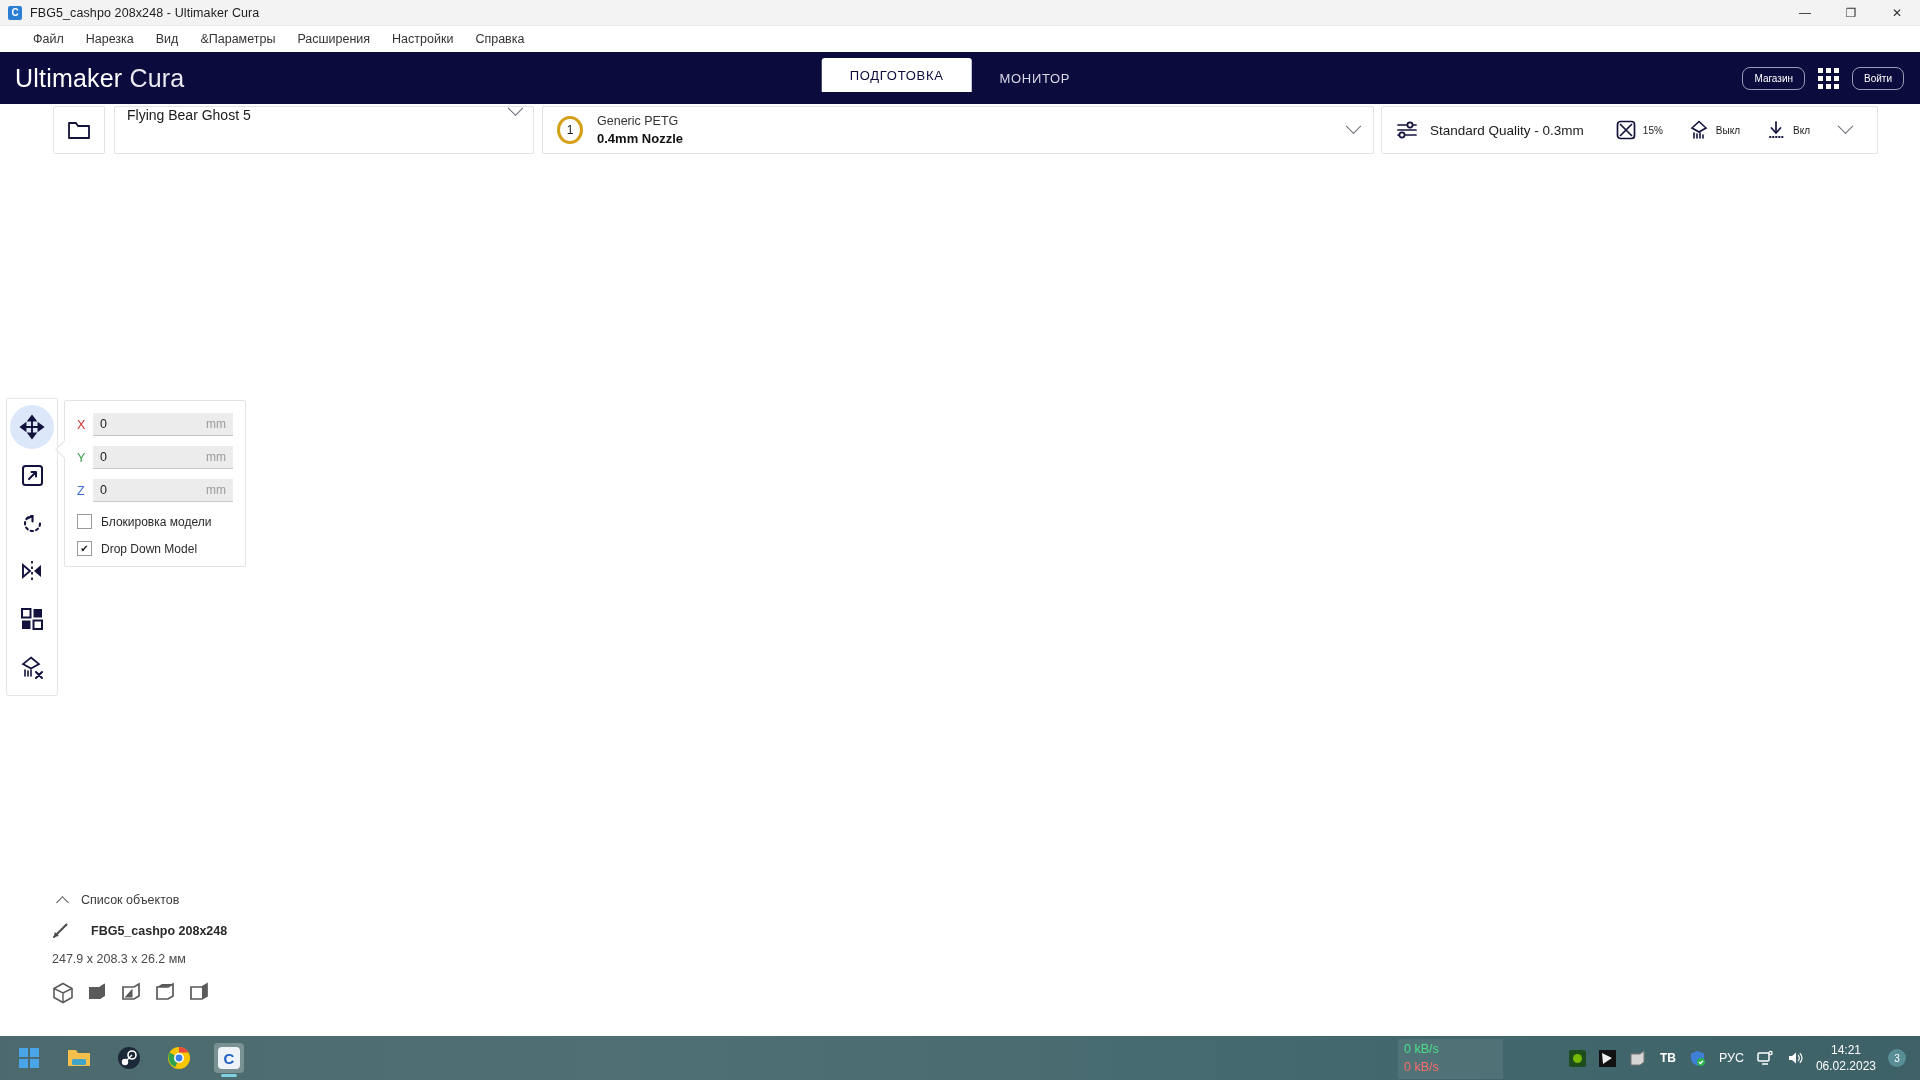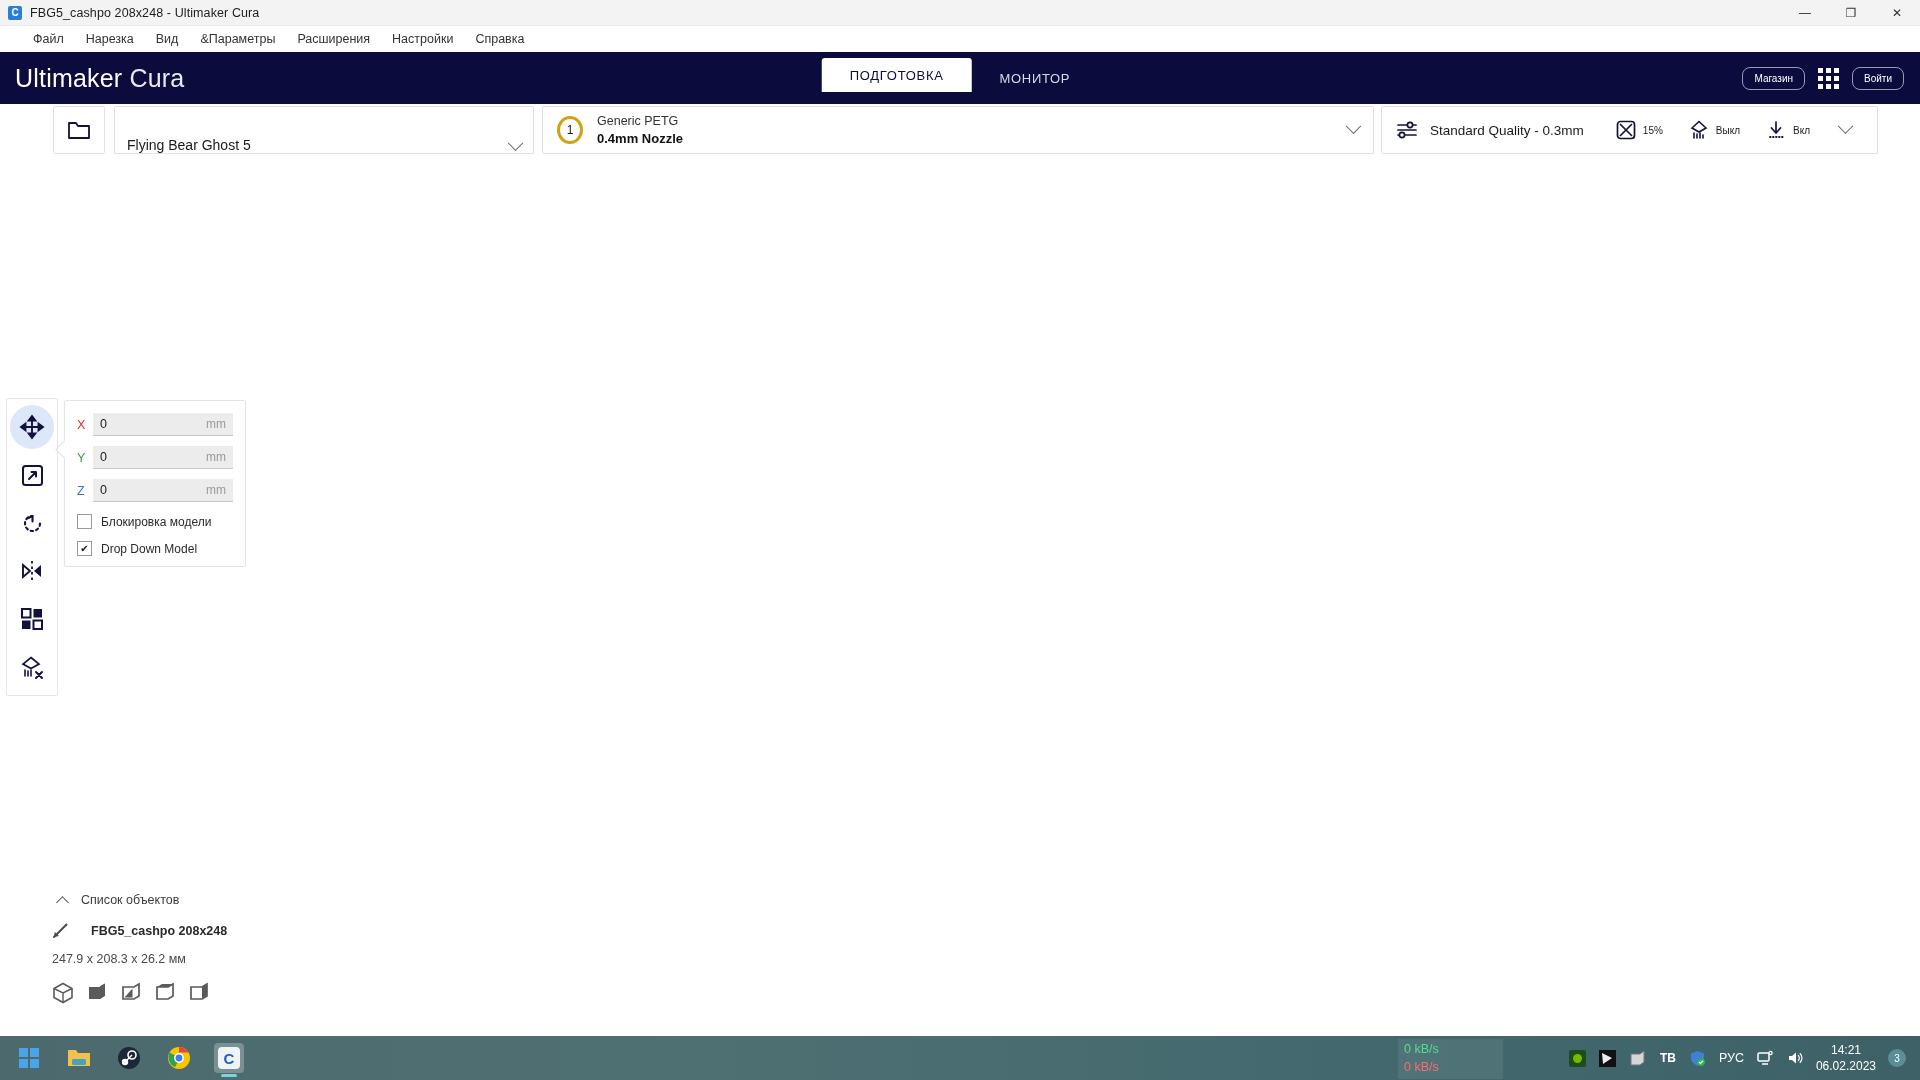--- a/index.html
+++ b/index.html
@@ -81,21 +81,21 @@
   }
   .open-file-btn {
     position: absolute; left: 53px; top: 2px; width: 52px; height: 48px;
     background: #ffffff; border: 1px solid #e1e1e6; border-radius: 2px;
     display: flex; align-items: center; justify-content: center;
     pointer-events: auto;
   }
   .machine-sel {
     position: absolute; left: 114px; top: 2px; width: 420px; height: 48px;
     background: #ffffff; border: 1px solid #e1e1e6; border-radius: 2px;
-    display: flex; align-items: flex-end; padding: 0 12px; pointer-events: auto;
+    display: flex; align-items: flex-start; padding: 0 12px; pointer-events: auto;
   }
   .machine-sel .lbl { font-size: 14px; color: #1a1a1a; }
   .chev {
     margin-left: auto; width: 11px; height: 11px;
     border-right: 1.6px solid #6a6a78; border-bottom: 1.6px solid #6a6a78;
     transform: rotate(45deg) translate(-3px,-3px);
   }
   .material-sel {
     position: absolute; left: 542px; top: 2px; width: 832px; height: 48px;
     background: #ffffff; border: 1px solid #e1e1e6; border-radius: 2px;

